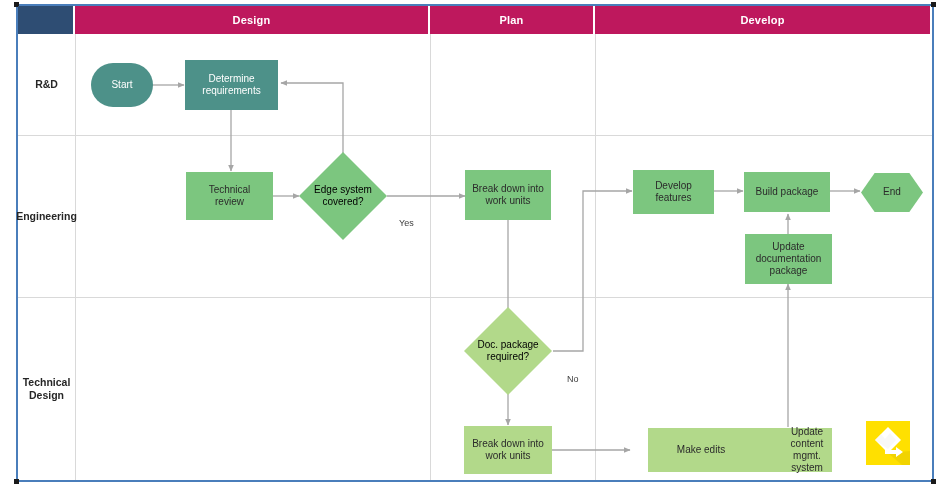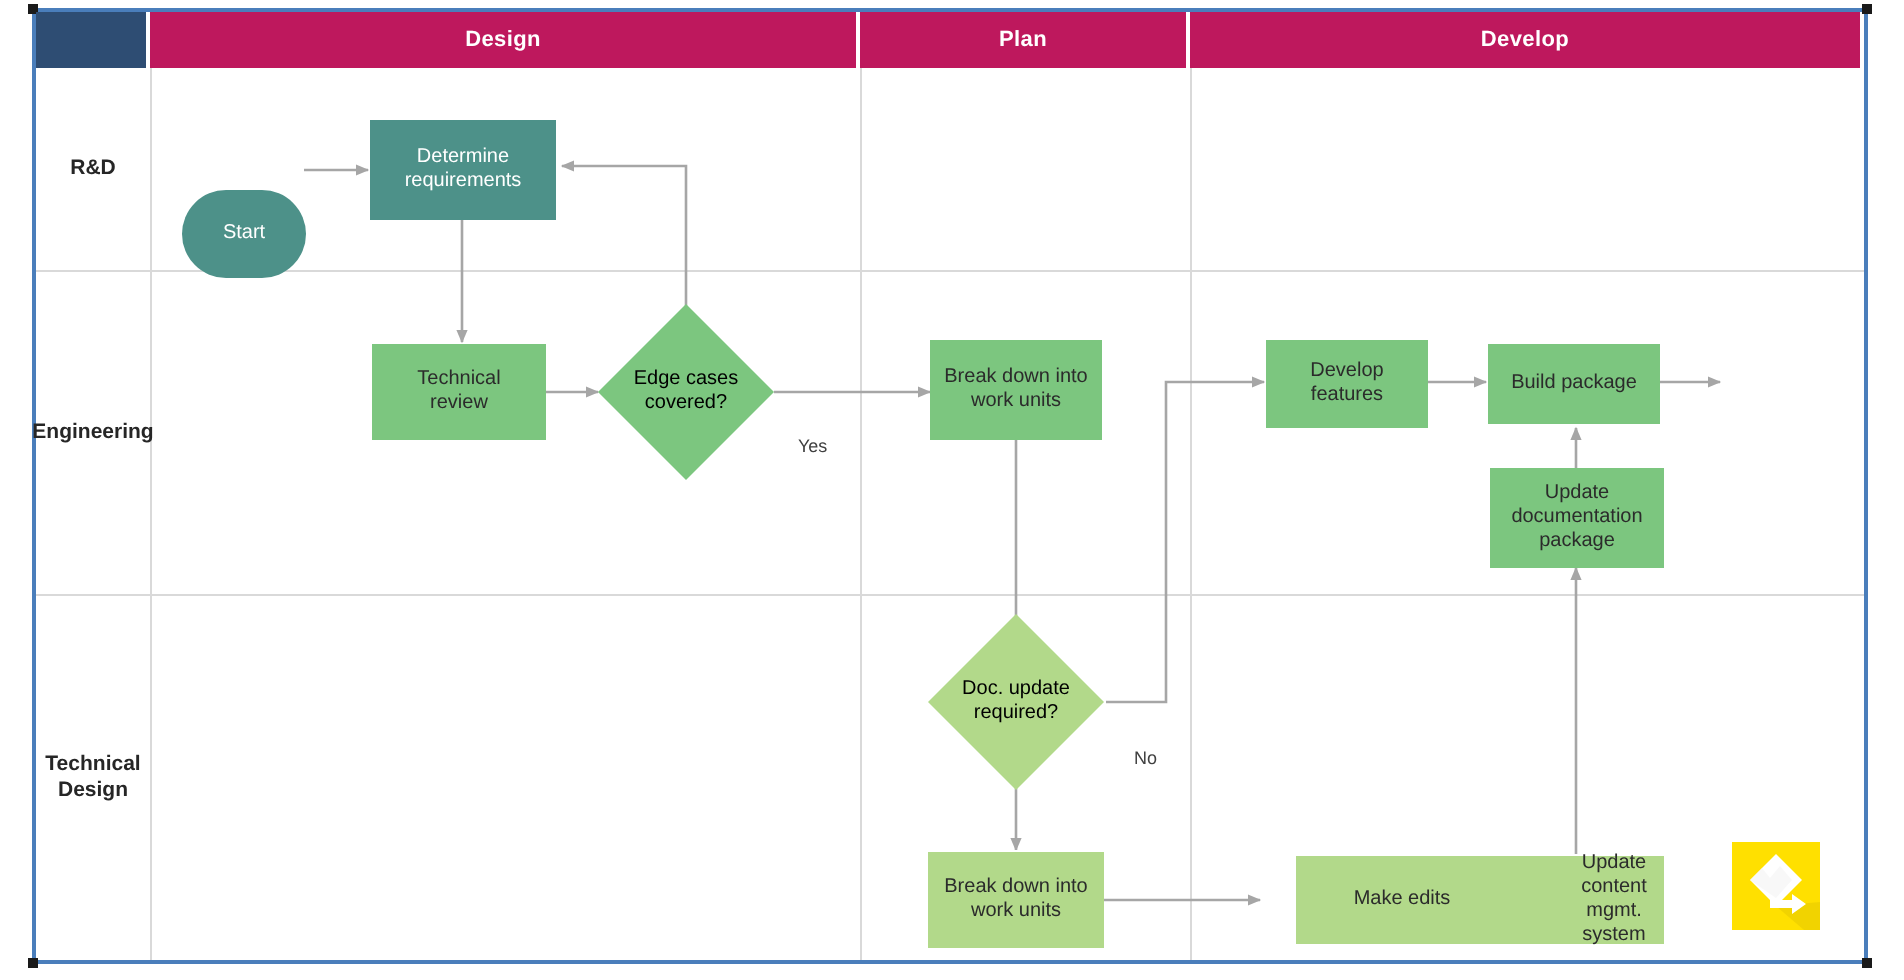--- a/index.html
+++ b/index.html
@@ -182,42 +182,42 @@
 
       <path d="M717,450 L744,450" marker-end="url(#ah)"></path>
     </g>
   </svg>
 
   <div class="edge-label" style="left:332px;top:138px;">No</div>
   <div class="edge-label" style="left:397px;top:188px;">Yes</div>
   <div class="edge-label" style="left:565px;top:344px;">No</div>
   <div class="edge-label" style="left:497px;top:395px;">Yes</div>
 
-  <div class="node n-teal shape-stadium" style="left:91px;top:63px;width:62px;height:44px;margin-top:32px;">
+  <div class="node n-teal shape-stadium" style="left:91px;top:63px;width:62px;height:44px;">
     <span>Start</span>
   </div>
 
   <div class="node n-teal" style="left:185px;top:60px;width:93px;height:50px;">
     <div>
       <div>Determine</div>
       <div>requirements</div>
     </div>
   </div>
 
   <div class="node n-green" style="left:186px;top:172px;width:87px;height:48px;">
     <div>
       <div>Technical</div>
       <div>review</div>
     </div>
   </div>
 
   <div class="node shape-diamond" style="left:299px;top:152px;width:88px;height:88px;">
     <div class="dia-bg n-green"></div>
     <div class="dia-tx">
-      <div>Edge cases</div>
+      <div>Edge system</div>
       <div>covered?</div>
     </div>
   </div>
 
   <div class="node n-green" style="left:465px;top:170px;width:86px;height:50px;">
     <div>
       <div>Break down into</div>
       <div>work units</div>
     </div>
   </div>
@@ -226,33 +226,36 @@
     <div>
       <div>Develop</div>
       <div>features</div>
     </div>
   </div>
 
   <div class="node n-green" style="left:744px;top:172px;width:86px;height:40px;">
     <span>Build package</span>
   </div>
 
+  <div class="node n-green shape-hex" style="left:861px;top:173px;width:62px;height:39px;">
+    <span>End</span>
+  </div>
 
   <div class="node n-green" style="left:745px;top:234px;width:87px;height:50px;">
     <div>
       <div>Update</div>
       <div>documentation</div>
       <div>package</div>
     </div>
   </div>
 
   <div class="node shape-diamond" style="left:464px;top:307px;width:88px;height:88px;">
     <div class="dia-bg n-lgreen"></div>
     <div class="dia-tx">
-      <div>Doc. update</div>
+      <div>Doc. package</div>
       <div>required?</div>
     </div>
   </div>
 
   <div class="node n-lgreen" style="left:464px;top:426px;width:88px;height:48px;">
     <div>
       <div>Break down into</div>
       <div>work units</div>
     </div>
   </div>

